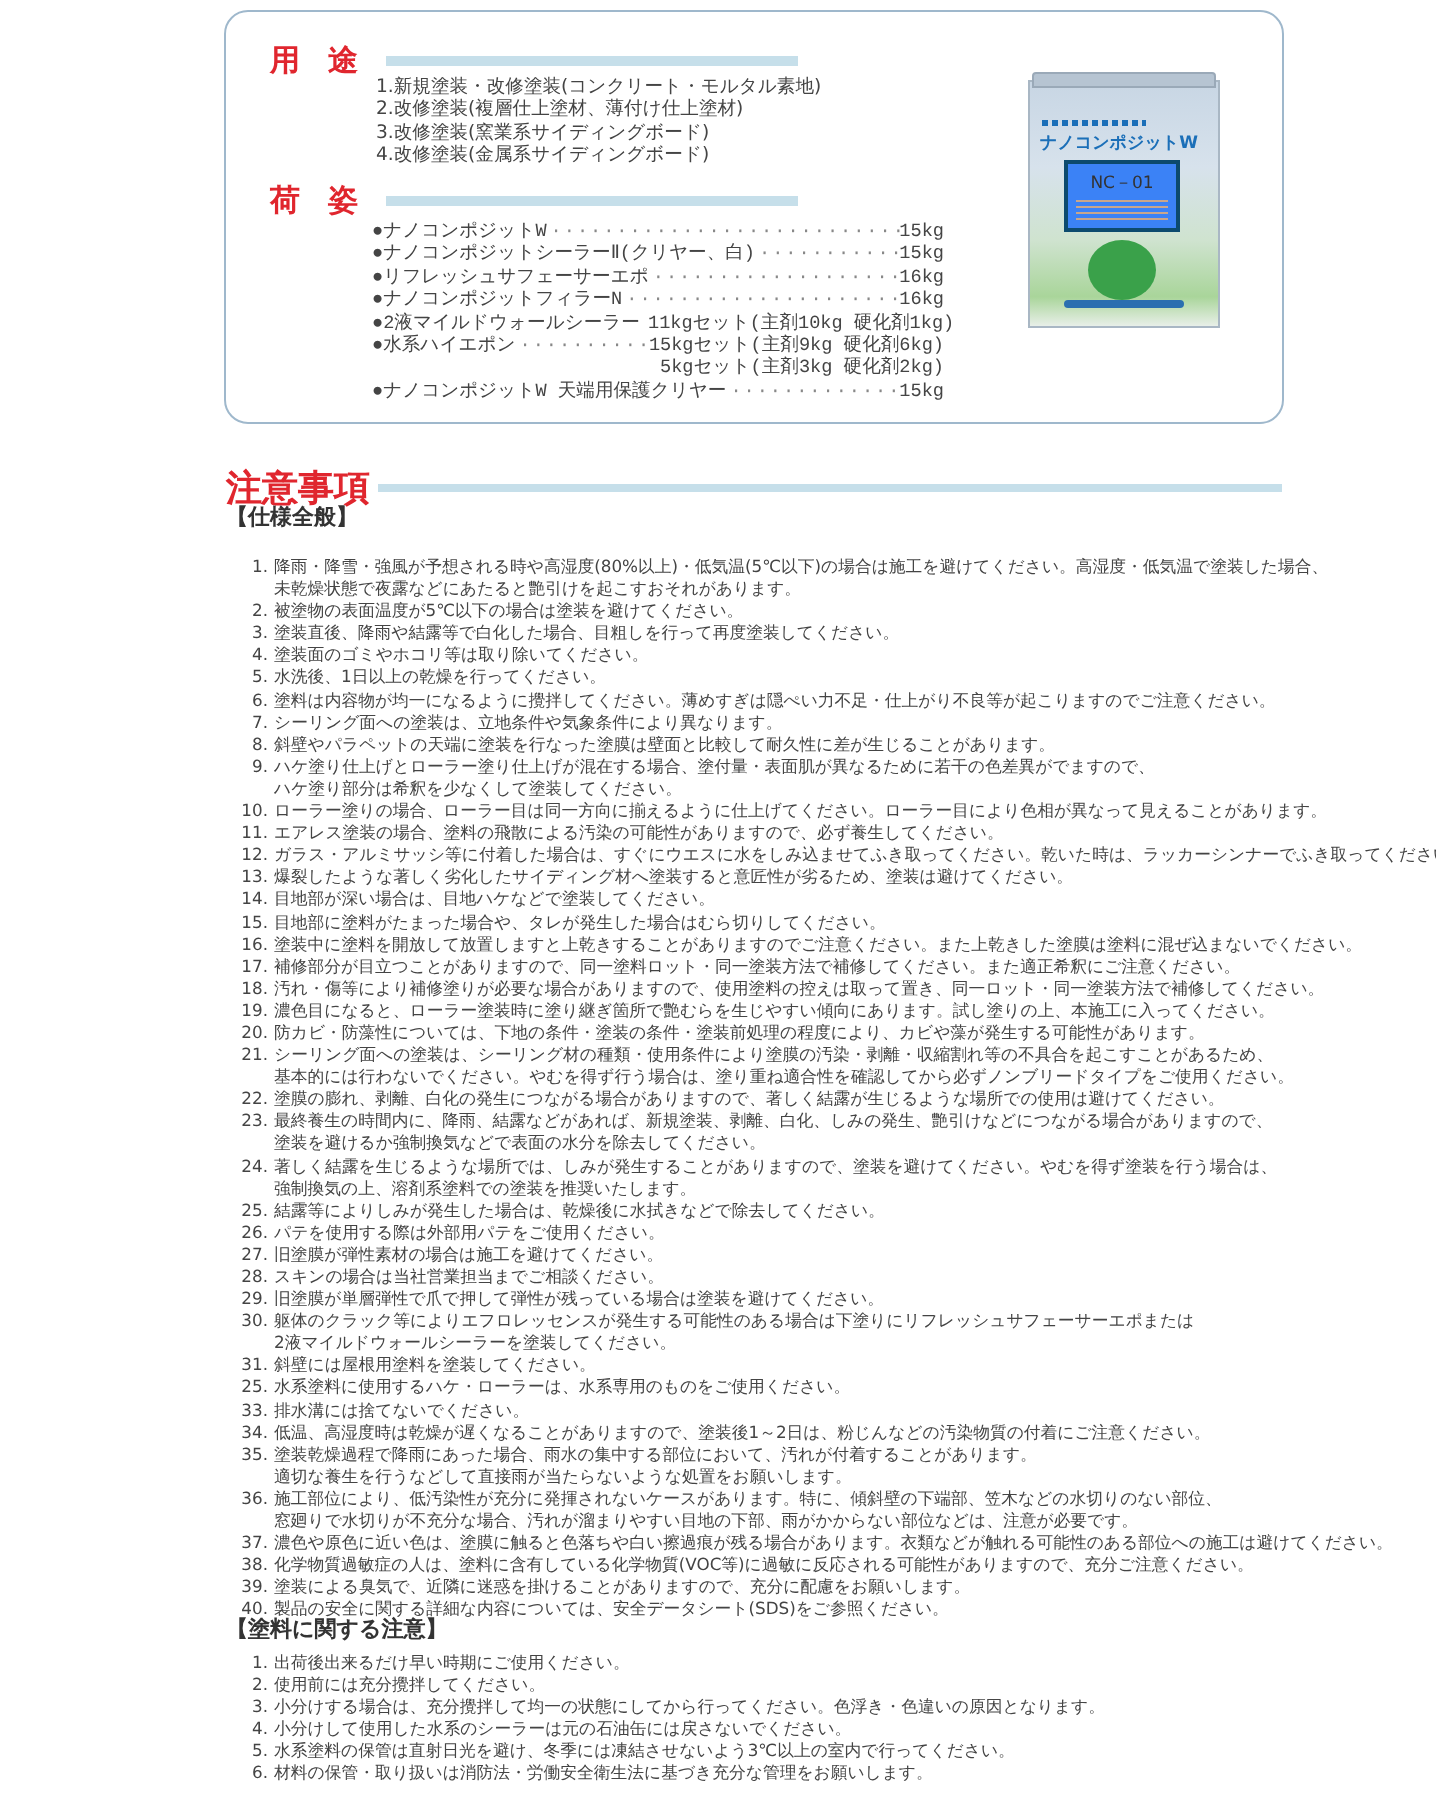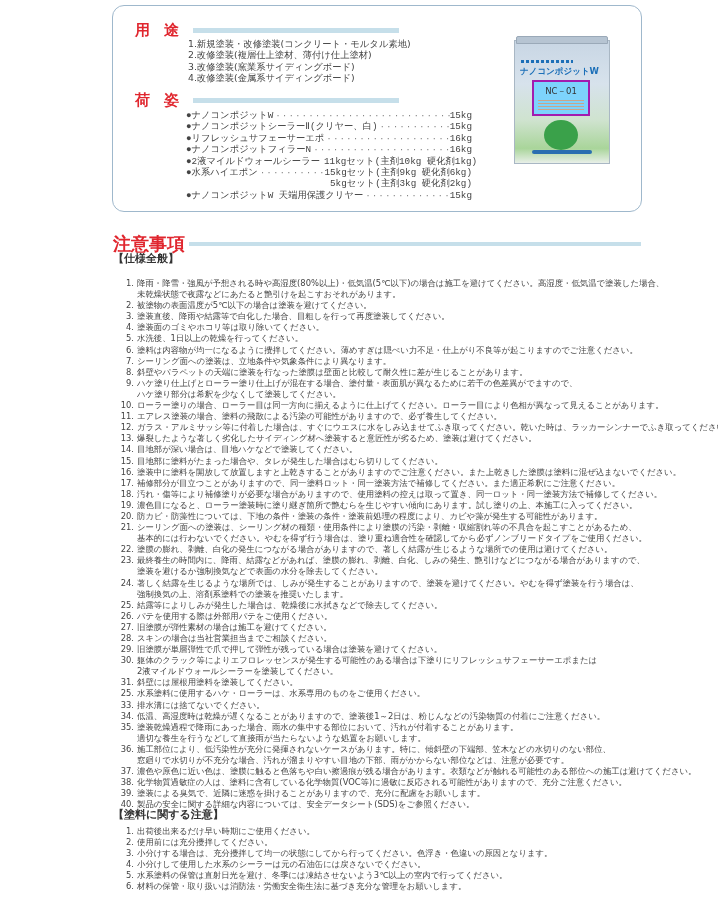--- a/index.html
+++ b/index.html
@@ -20,21 +20,21 @@
   .pack-row .wt { flex:0 0 auto; text-align:right; }
   .pack-row.cont { justify-content:flex-end; }
   .can { position:absolute; left:514px; top:36px; width:96px; height:105px; }
   .can-body { position:absolute; left:0; top:4px; width:96px; height:124px;
               background:linear-gradient(#c8d6e4 0%, #d7e2ec 35%, #cfe3cf 65%, #a9d59a 88%, #e8efe8 100%);
               border:1px solid #a9b7c4; box-sizing:border-box; }
   .can-top { position:absolute; left:2px; top:0; width:92px; height:8px; background:#b6c4d2; border:1px solid #9aa9b8; box-sizing:border-box; border-radius:2px 2px 0 0; }
   .can-brand { position:absolute; left:6px; top:30px; font-size:8.5px; font-weight:bold; color:#1b6fb8; white-space:nowrap; }
   .can-dots { position:absolute; left:7px; top:24px; width:52px; height:3px;
               background:repeating-linear-gradient(90deg,#1b6fb8 0 3px,transparent 3px 5px); }
-  .can-label { position:absolute; left:18px; top:44px; width:58px; height:36px; background:#7dd3fc; border:2px solid #a21caf; box-sizing:border-box; }
+  .can-label { position:absolute; left:18px; top:44px; width:58px; height:36px; background:#3b82f6; border:2px solid #0c4a6e; box-sizing:border-box; }
   .can-label-code { position:absolute; left:0; top:4px; width:100%; text-align:center; font-size:8.5px; color:#333; }
   .can-label-lines { position:absolute; left:4px; top:18px; width:46px; height:10px;
                      background:repeating-linear-gradient(#c9a68b 0 1px,transparent 1px 3px); }
   .can-circle { position:absolute; left:30px; top:84px; width:34px; height:30px; border-radius:50%; background:#3aa14a; }
   .can-logo { position:absolute; left:18px; top:114px; width:60px; height:4px; background:#2a6fb0; border-radius:2px; }
 
   .notes-head { position:absolute; left:113px; top:232px; display:flex; align-items:center; }
   .notes-title { color:#e0262e; font-size:18px; font-weight:bold; white-space:nowrap; }
   .notes-bar { margin-left:4px; width:452px; height:4px; background:#c6dfea; }
   .sub-head { position:absolute; left:113px; font-size:11px; font-weight:bold; color:#333; white-space:nowrap; }
@@ -256,21 +256,21 @@
     </div>
     <div class="item">
       <span class="num">22.</span>
       <span class="txt">
         <div>塗膜の膨れ、剥離、白化の発生につながる場合がありますので、著しく結露が生じるような場所での使用は避けてください。</div>
       </span>
     </div>
     <div class="item">
       <span class="num">23.</span>
       <span class="txt">
-        <div>最終養生の時間内に、降雨、結露などがあれば、塗膜の膨れ、剥離、白化、しみの発生、艶引けなどにつながる場合がありますので、</div>
+        <div>最終養生の時間内に、降雨、結露などがあれば、新規塗装、剥離、白化、しみの発生、艶引けなどにつながる場合がありますので、</div>
         <div>塗装を避けるか強制換気などで表面の水分を除去してください。</div>
       </span>
     </div>
     <div class="item">
       <span class="num">24.</span>
       <span class="txt">
         <div>著しく結露を生じるような場所では、しみが発生することがありますので、塗装を避けてください。やむを得ず塗装を行う場合は、</div>
         <div>強制換気の上、溶剤系塗料での塗装を推奨いたします。</div>
       </span>
     </div>

